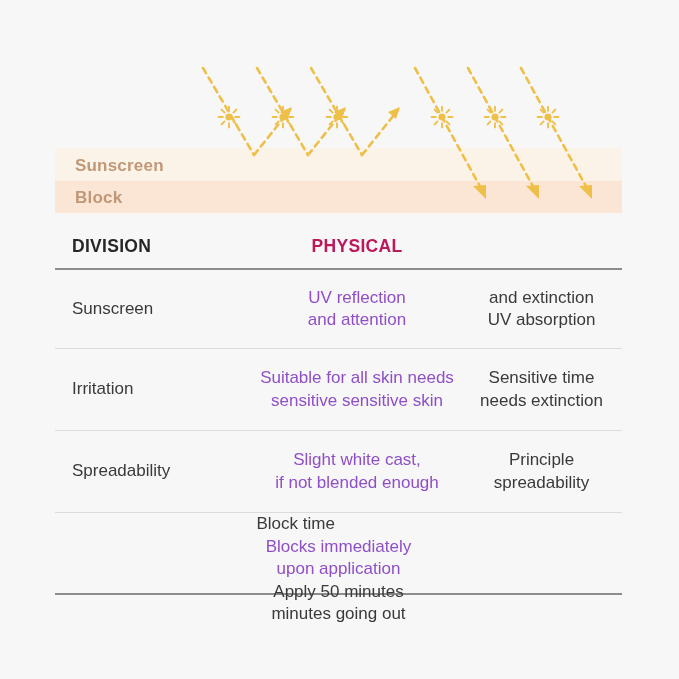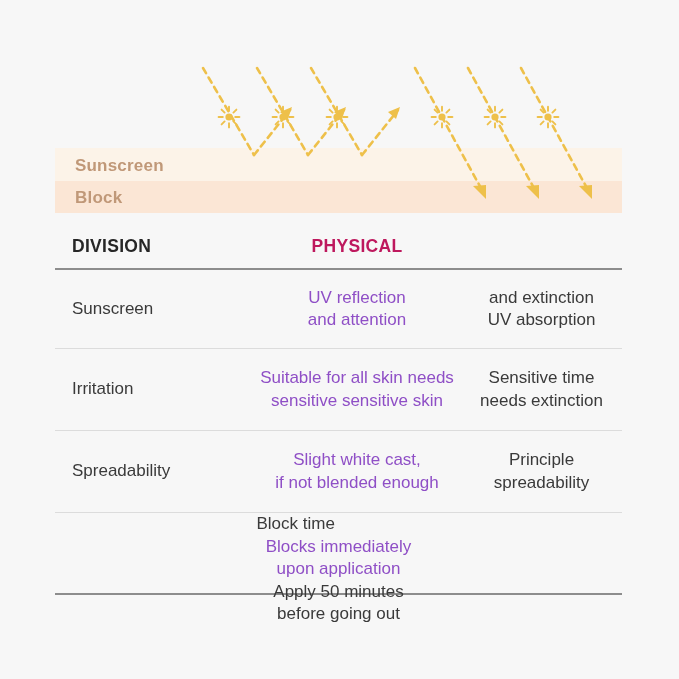--- a/index.html
+++ b/index.html
@@ -237,18 +237,18 @@
     </div>
 
     <div class="row data-row" style="height:82px">
       <div class="cell c-division">Block time</div>
       <div class="cell c-physical">
         <span class="sub">Blocks immediately</span>
         <span class="sub">upon application</span>
       </div>
       <div class="cell c-chemical">
         <span class="sub">Apply 50 minutes</span>
-        <span class="sub">before going out</span>
+        <span class="sub">minutes going out</span>
       </div>
     </div>
 
   </div>
 </div>
 
 </body></html>

